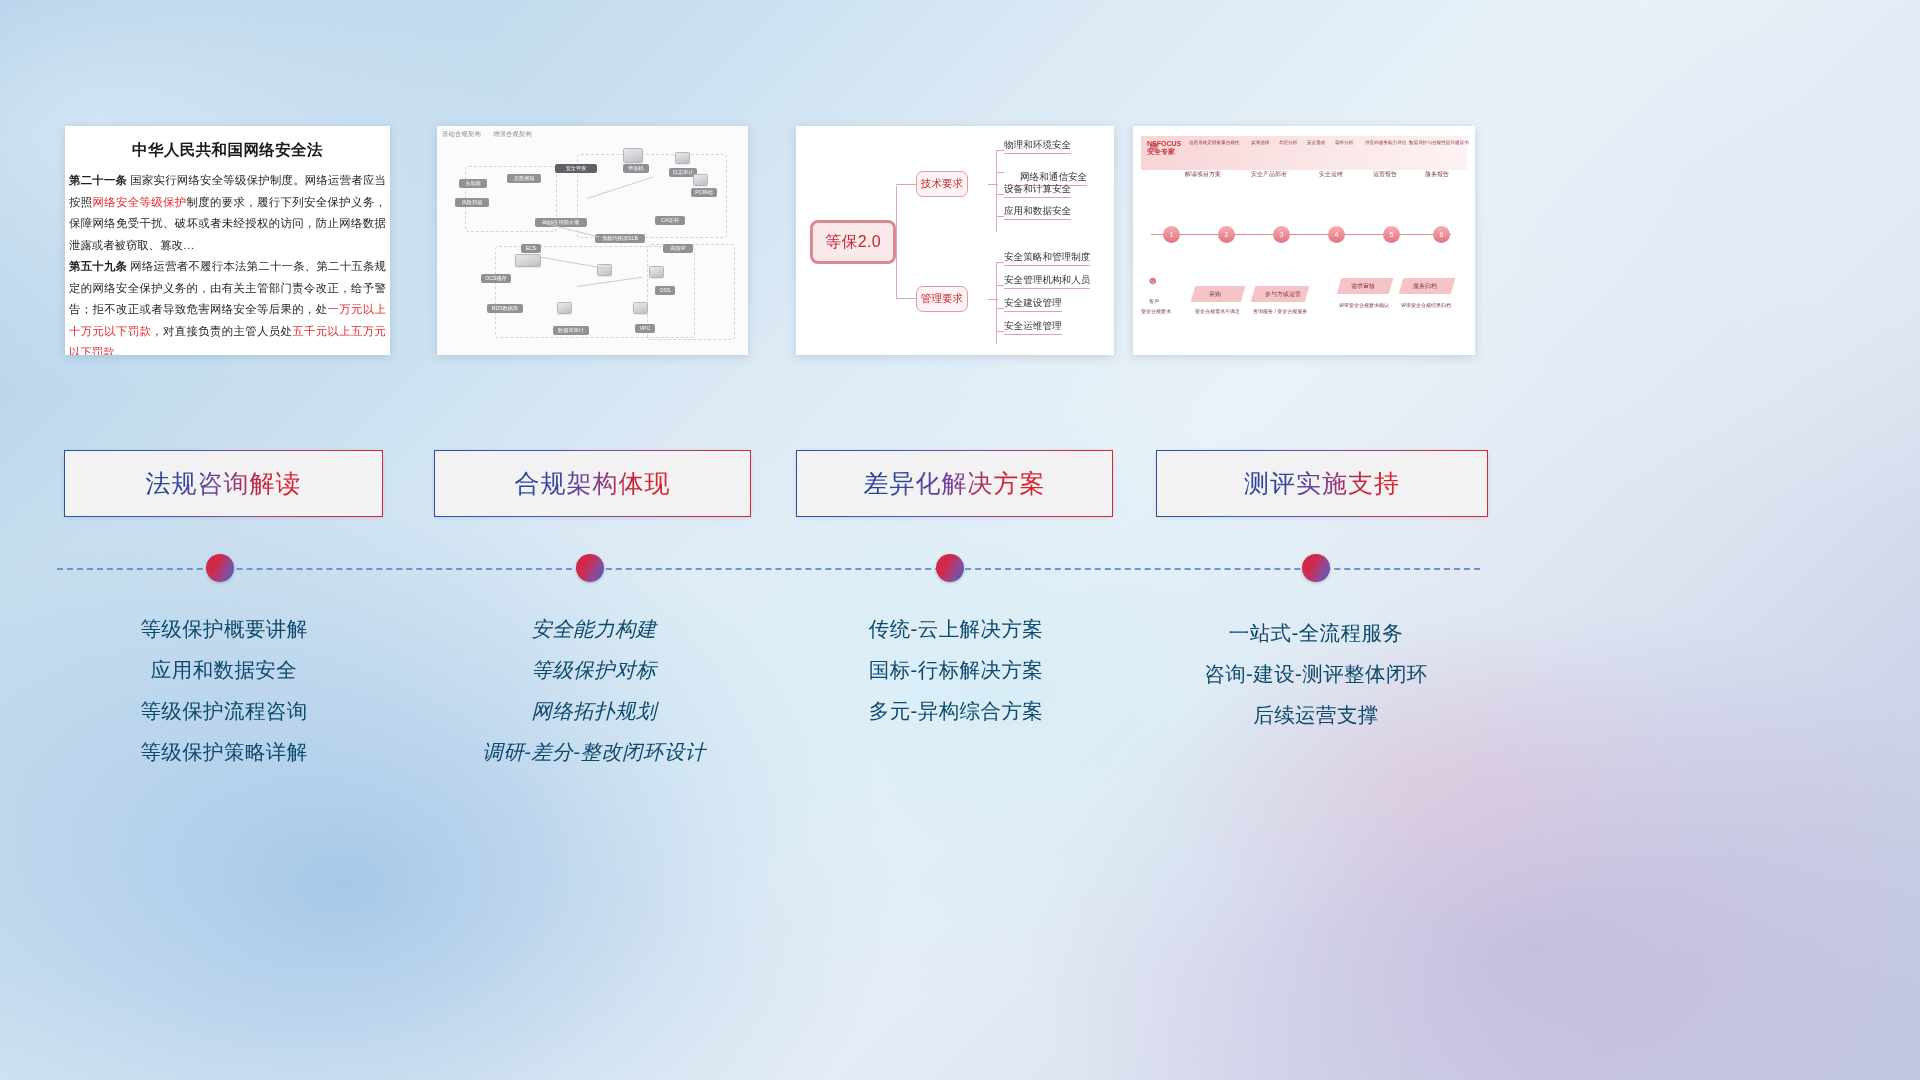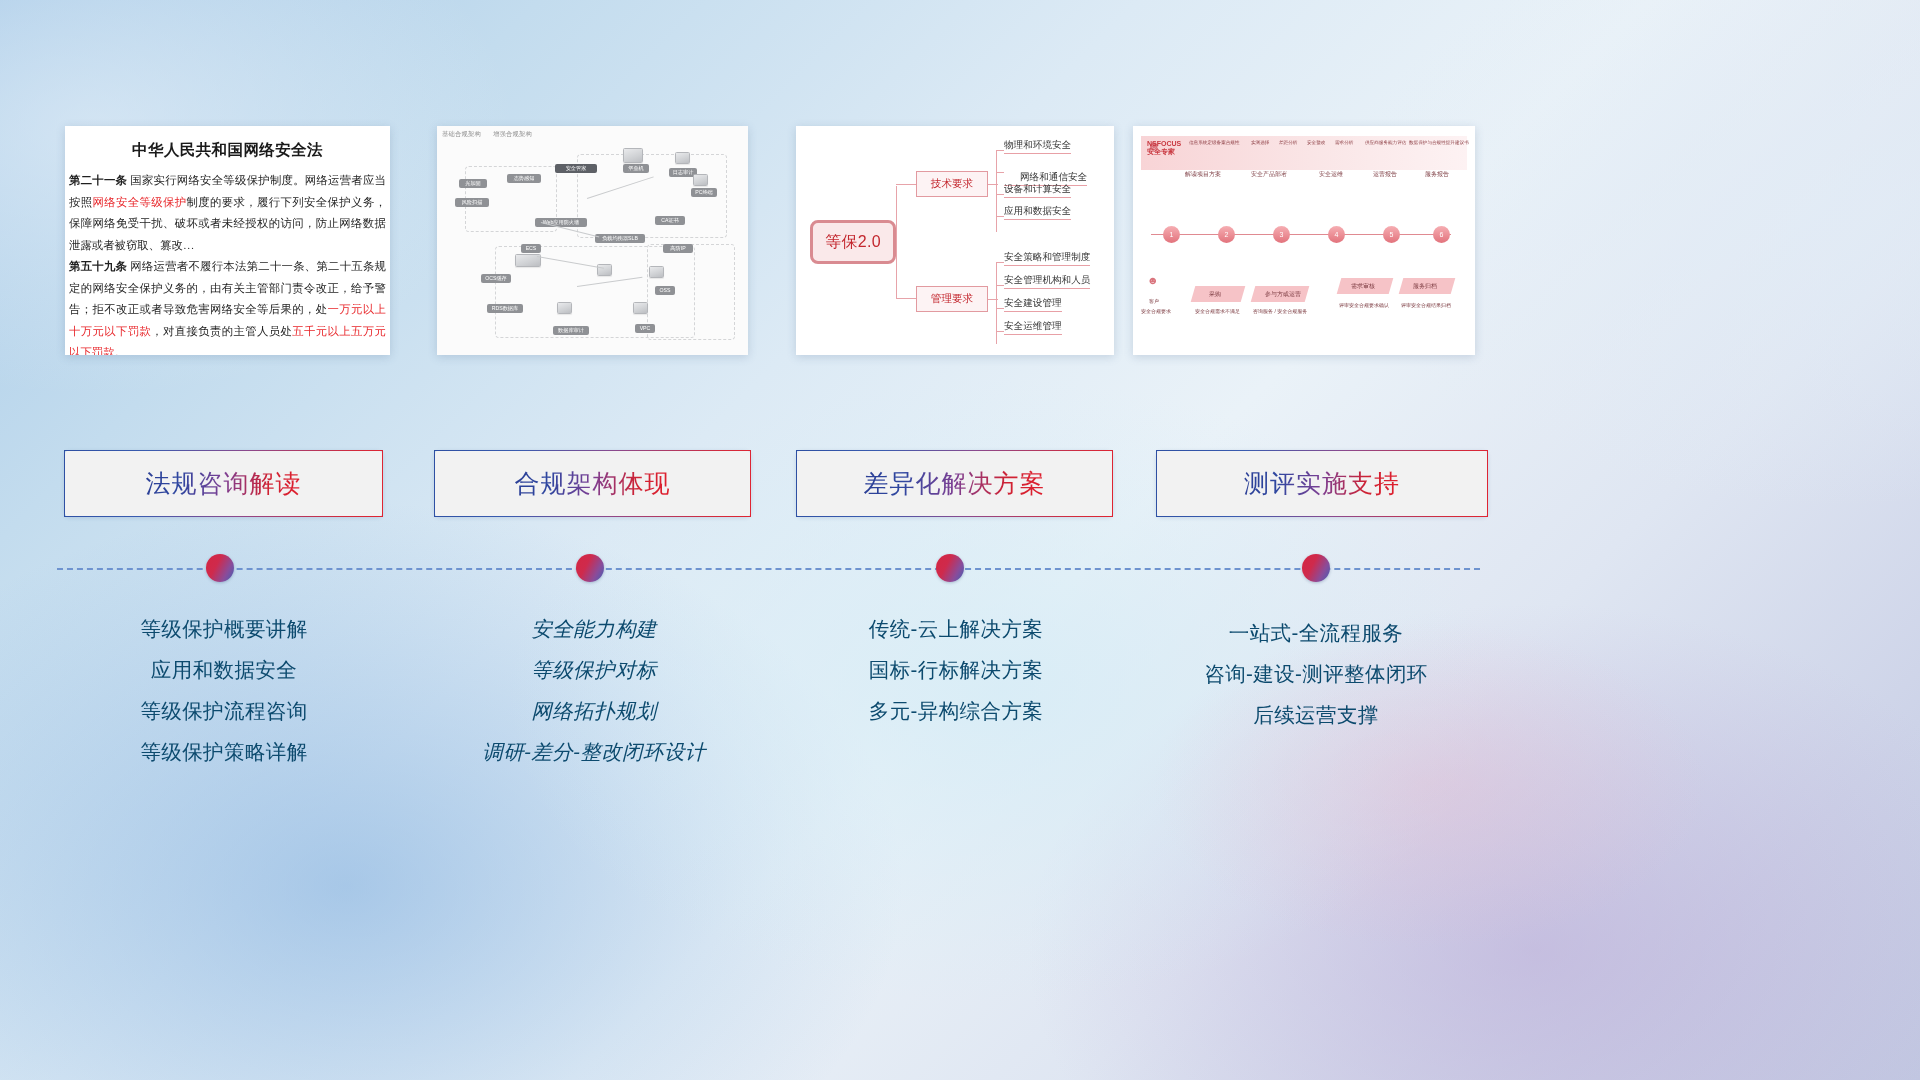--- a/index.html
+++ b/index.html
@@ -68,22 +68,22 @@
 
   
   .mm { position:absolute; inset:0; background:#fff; }
   .mm-root {
     position:absolute; left:14px; top:94px; width:86px; height:44px;
     border:3px solid #d98b91; border-radius:8px; background:#fae9ea;
     color:#c3272e; font-size:16px; font-weight:500;
     display:flex; align-items:center; justify-content:center; letter-spacing:.3px;
   }
   .mm-b {
-    position:absolute; width:72px; height:26px; border:1.4px solid #e29aa0;
-    border-radius:0; background:#fdf3f4; color:#c3272e; font-size:10.6px;
+    position:absolute; width:52px; height:26px; border:1.4px solid #e29aa0;
+    border-radius:7px; background:#fdf3f4; color:#c3272e; font-size:10.6px;
     display:flex; align-items:center; justify-content:center;
   }
   #mm-tech { left:120px; top:45px; }
   #mm-mgmt { left:120px; top:160px; }
   .mm-leaf {
     position:absolute; font-size:9.6px; color:#333; white-space:nowrap;
     border-bottom:1.2px solid #e8a0a6; padding-bottom:2px; line-height:13px;
   }
   .mmline { position:absolute; border-left:1.2px solid #e7a3a9; }
   .mmhook { position:absolute; border-top:1.2px solid #e7a3a9; }

